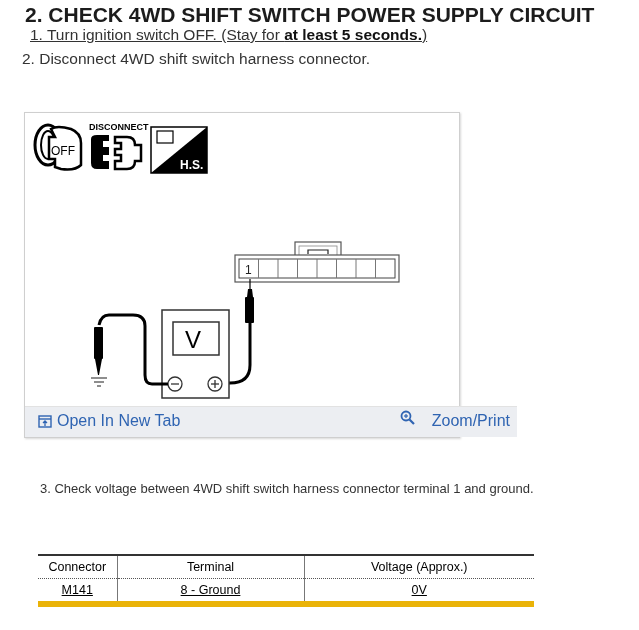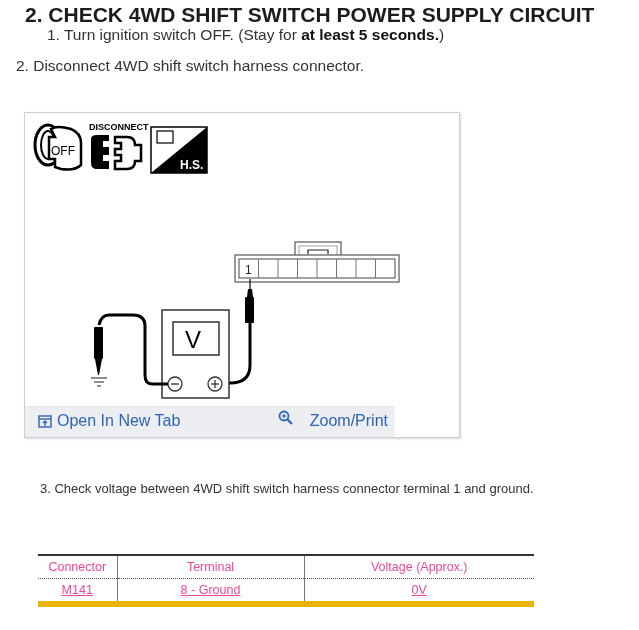--- a/index.html
+++ b/index.html
@@ -2,37 +2,37 @@
 <html><head>
 <meta charset="utf-8">
 <style>
   html, body { margin:0; padding:0; background:#ffffff; }
   body { width:639px; height:630px; position:relative; overflow:hidden;
          font-family:"Liberation Sans", "DejaVu Sans", sans-serif; color:#222; }
   .abs { position:absolute; }
   .h-title { left:25px; top:3px; font-size:21px; font-weight:bold; color:#1c1c1c; letter-spacing:0; white-space:nowrap; }
   .step { font-size:15.5px; color:#333; white-space:nowrap; }
   .step b { color:#111; }
-  .s1 { left:47px; top:26px; }
-  .s2 { left:16px; top:50px;margin-top:7px; }
+  .s1 { left:30px; top:26px;text-decoration:underline; }
+  .s2 { left:22px; top:50px; }
   .s3 { left:40px; top:481px; font-size:13px; }
 
   .frame { left:24px; top:112px; width:434px; height:324px; border:1px solid #cfcfcf;
            box-shadow: 1px 1px 2px #d8d8d8; background:#fff; }
-  .footer { left:0; bottom:0; width:370px; height:30px; background:#eceef2;
+  .footer { left:0; bottom:0; width:492px; height:30px; background:#eceef2;
             border-top:1px solid #e2e2e2; }
   .link { position:absolute; top:5px; font-size:16px; color:#2f64b2; white-space:nowrap;
           display:flex; align-items:center; gap:5px; cursor:pointer; }
   .link-open { left:13px; }
   .link-zoom { right:7px; }
 
   .conn-label { left:211px; top:220px; font-size:16px; color:#222; white-space:nowrap; }
 
   table.spec { position:absolute; left:38px; top:554px; width:496px; border-collapse:collapse;
-               font-size:12.5px; color:#ec4899; }
+               font-size:12.5px; color:#000000; }
   table.spec th, table.spec td { text-align:center; font-weight:normal; height:22px; padding:0; }
   table.spec thead tr { border-top:2px solid #333; border-bottom:1px dotted #555; }
   table.spec tbody tr { border-bottom:6px solid #eab308;text-decoration:underline; }
   table.spec th + th, table.spec td + td { border-left:1px solid #777;margin-left:24px; }
 </style>
 </head>
 <body>
 
 <div class="abs h-title">2. CHECK 4WD SHIFT SWITCH POWER SUPPLY CIRCUIT</div>
 

